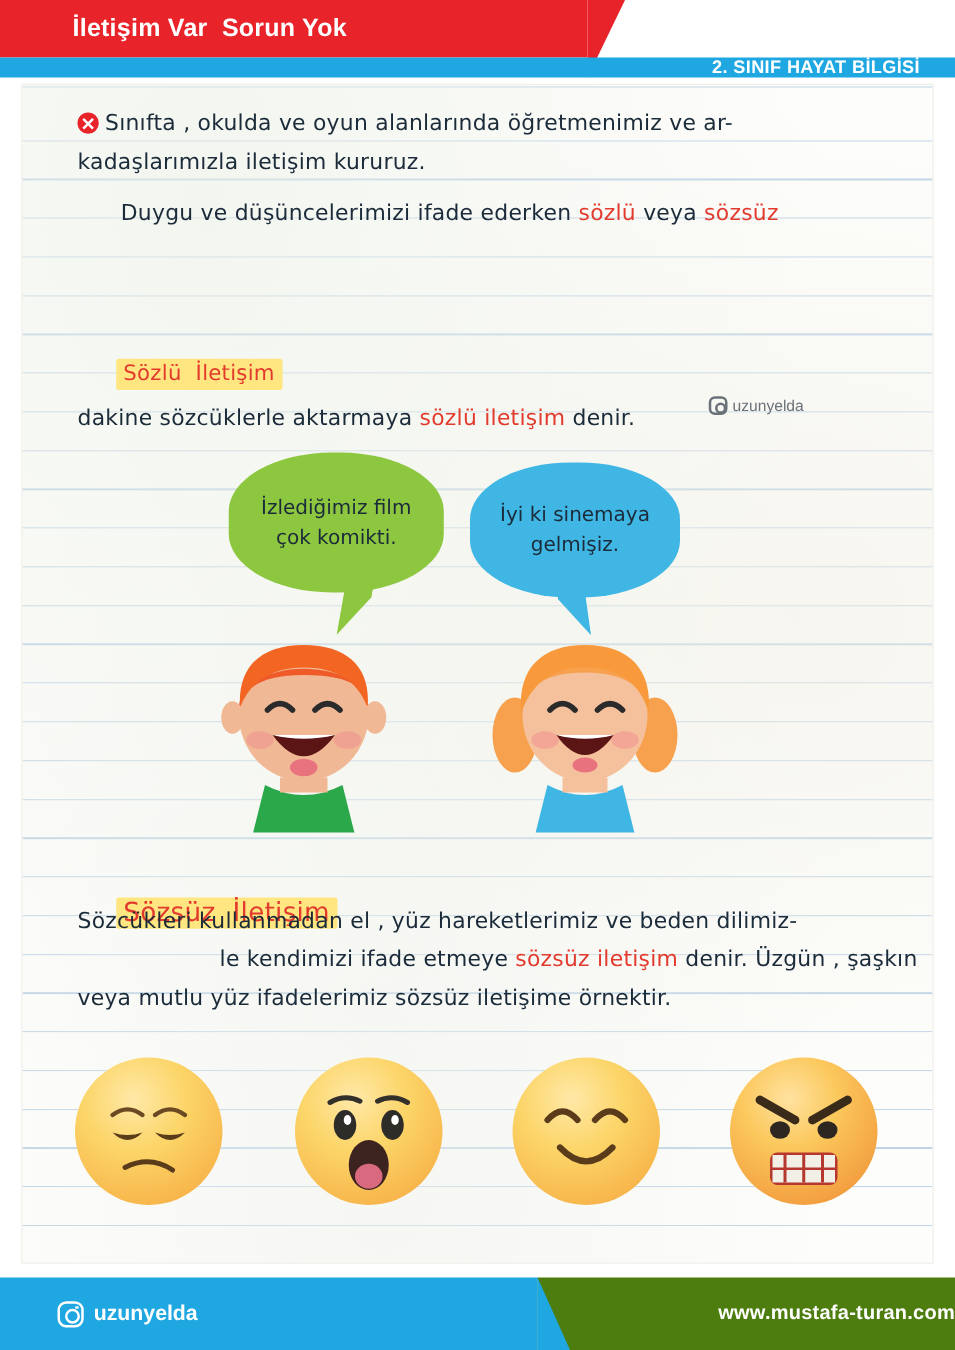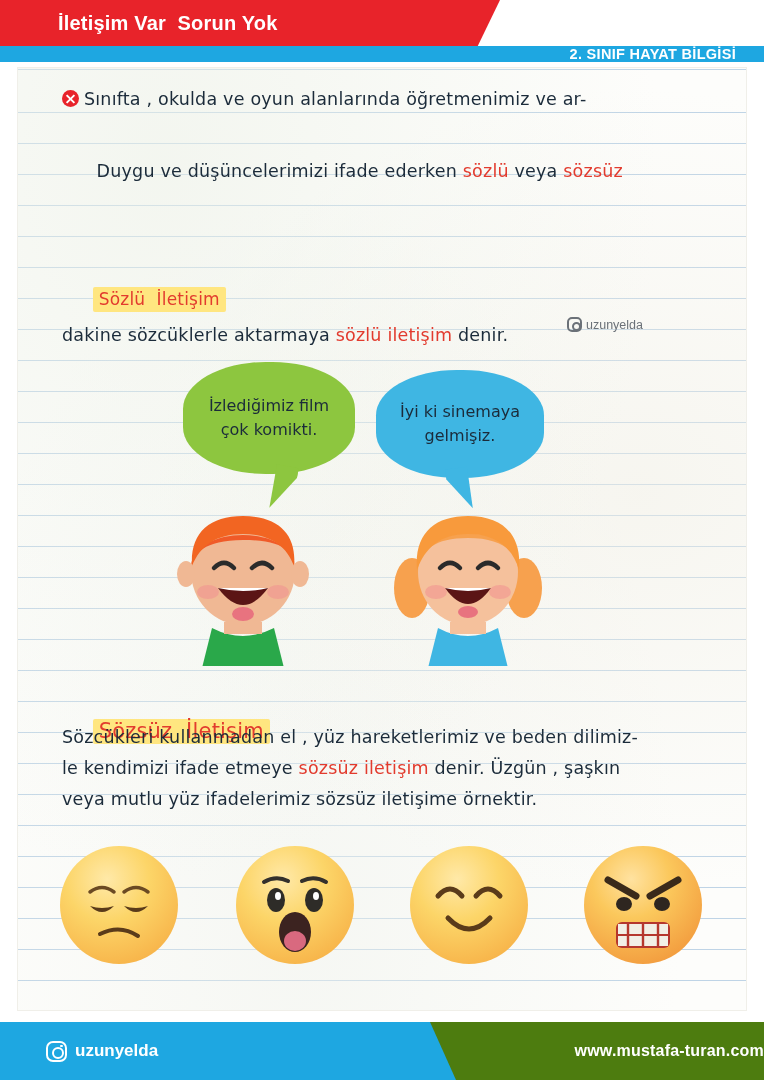--- a/index.html
+++ b/index.html
@@ -233,20 +233,21 @@
     </div>
   </div>
 
   <div class="sheet">
     <div class="lines"></div>
     <div class="paper-tex"></div>
 
     <div class="bullet-dot"></div>
 
     <div class="para hand" style="left:66px; top:16px; width:630px;">Sınıfta , okulda ve oyun alanlarında öğretmenimiz ve ar-</div>
+    <div class="para hand" style="left:44px; top:47px; width:650px;">kadaşlarımızla iletişim kururuz.</div>
     <div class="para hand" style="left:44px; top:88px; width:660px;"><span>      Duygu ve düşüncelerimizi ifade ederken </span><span class="red">sözlü</span><span> veya </span><span class="red">sözsüz</span></div>
 
     <div class="para" style="left:48px; top:185px;">
       <span class="hl hand" style="font-size:17px;">Sözlü  İletişim</span>
     </div>
 
     <div class="para hand" style="left:44px; top:252px; width:660px;"><span>dakine sözcüklerle aktarmaya </span><span class="red">sözlü iletişim</span><span> denir.</span></div>
 
     <div class="wm" style="left:549px; top:249px;">
       <span class="ig"></span>
@@ -297,21 +298,21 @@
         <path d="M50 132 q30 16 60 0 l10 40 l-80 0 z" fill="#3fb6e3"></path>
         <rect x="62" y="126" width="36" height="12" fill="#f5c19c"></rect>
       </svg>
     </div>
 
     <div class="para" style="left:48px; top:618px;">
       <span class="hl hand" style="font-size:21px;">Sözsüz  İletişim</span>
     </div>
 
     <div class="para hand" style="left:44px; top:654px; width:672px;">Sözcükleri kullanmadan el , yüz hareketlerimiz ve beden dilimiz-</div>
-    <div class="para hand" style="left:44px; top:685px; width:672px;"><span>le kendimizi ifade etmeye </span><span class="red">sözsüz iletişim</span><span> denir. Üzgün , şaşkın</span></div>
+    <div class="para hand" style="left:44px; top:685px; width:672px;text-align:right;"><span>le kendimizi ifade etmeye </span><span class="red">sözsüz iletişim</span><span> denir. Üzgün , şaşkın</span></div>
     <div class="para hand" style="left:44px; top:716px; width:672px;">veya mutlu yüz ifadelerimiz sözsüz iletişime örnektir.</div>
 
     <div class="emoji e-sad" style="left:42px; top:778px;">
       <svg width="118" height="118" viewBox="0 0 118 118">
         <path d="M30 46 q12 -9 24 0" stroke="#6b4a23" stroke-width="3.5" fill="none" stroke-linecap="round"></path>
         <path d="M64 46 q12 -9 24 0" stroke="#6b4a23" stroke-width="3.5" fill="none" stroke-linecap="round"></path>
         <path d="M30 60 q12 12 24 0 q-12 4 -24 0" fill="#5a3b1a"></path>
         <path d="M64 60 q12 12 24 0 q-12 4 -24 0" fill="#5a3b1a"></path>
         <path d="M40 88 q20 -10 38 2" stroke="#5a3b1a" stroke-width="4" fill="none" stroke-linecap="round"></path>
       </svg>

